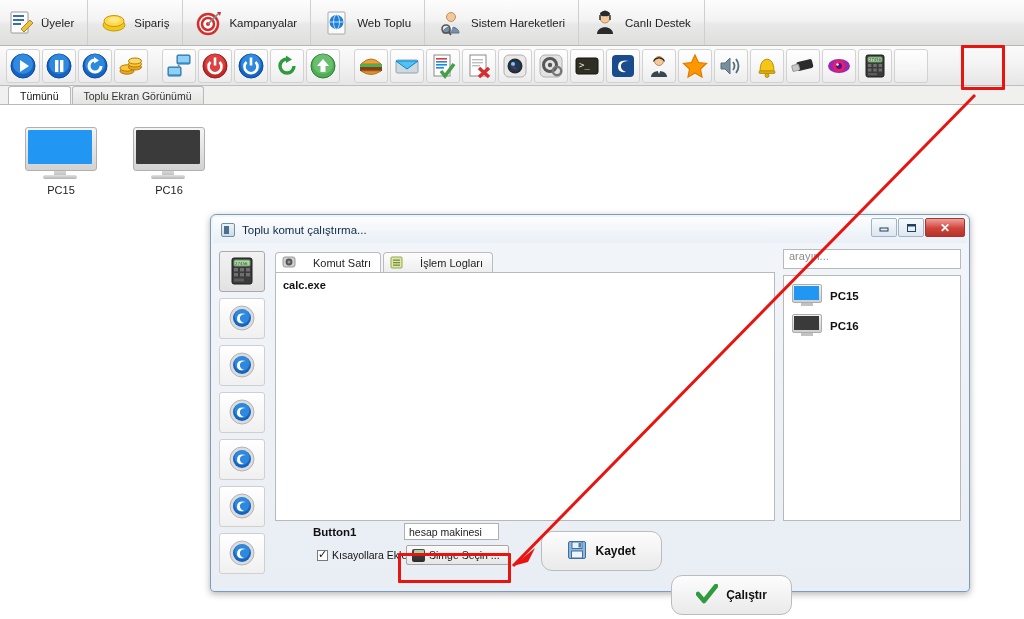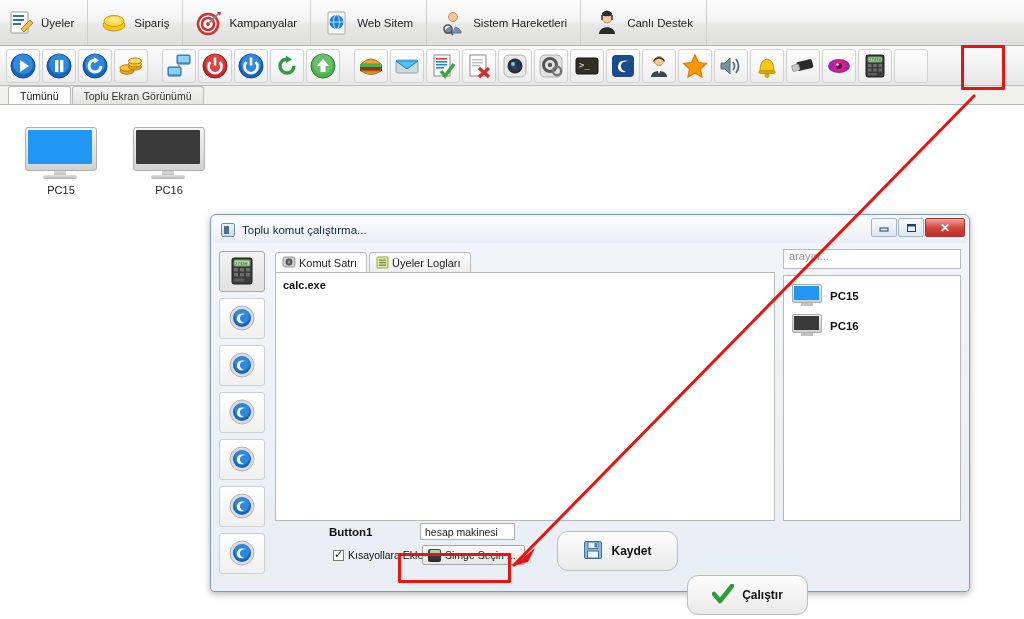--- a/index.html
+++ b/index.html
@@ -154,21 +154,21 @@
     border-color: #a9a9a9;
   }
 
   
   .center {
     position: absolute; left: 56px; top: 6px; right: 186px; bottom: 62px;
   }
   .tabrow { display: flex; align-items: flex-end; height: 22px; }
   .dtab {
     height: 21px; padding: 0 9px 0 6px;
-    display: flex; align-items: center; gap: 3px;
+    display: flex; align-items: center; gap: 17px;
     font-size: 11px; color: #1d1d1d;
     border: 1px solid #bcbcbc; border-bottom: none;
     border-radius: 4px 4px 0 0;
     background: linear-gradient(to bottom,#fdfdfd,#ededed);
     margin-right: 2px;
   }
   .dtab.active { background: #ffffff; }
   .cmd-area {
     position: absolute; left: 0; top: 21px; right: 0; bottom: 0;
     background: #ffffff; border: 1px solid #b9b9b9;
@@ -199,21 +199,21 @@
     border: 1px solid #adadad; border-radius: 2px;
   }
   .mini .ms { position: absolute; left: 2px; top: 2px; width: 25px; height: 14px; }
   .mini .mbase {
     position: absolute; left: 9px; top: 19px; width: 12px; height: 3px;
     background: #c2c2c2;
   }
   .pc-row .name { font-size: 11.5px; font-weight: bold; color: #111; }
 
   
-  .bottom { position: absolute; left: 56px; right: 0; bottom: 2px; height: 58px; }
+  .bottom { position: absolute; left: 40px; right: 0; bottom: 2px; height: 58px; }
   .btn1-label {
     position: absolute; left: 54px; top: 3px;
     font-size: 11.5px; font-weight: bold; color: #111;
   }
   .name-input {
     position: absolute; left: 145px; top: 0; width: 95px; height: 17px;
     border: 1px solid #b0b0b0; background: #fff;
     font-size: 10.5px; color: #222;
     display: flex; align-items: center; padding: 0 4px;
   }
@@ -309,21 +309,21 @@
 
     <div class="menu-item">
       <span class="mi-icon">
         <svg width="26" height="28" viewBox="0 0 26 28">
           <rect x="4" y="3" width="17" height="22" rx="1" fill="#fbfbfb" stroke="#a8a8a8"></rect>
           <circle cx="12.5" cy="13" r="7" fill="#1f7fd4"></circle>
           <ellipse cx="12.5" cy="13" rx="3" ry="7" fill="none" stroke="#bde0ff" stroke-width="1"></ellipse>
           <line x1="5.5" y1="13" x2="19.5" y2="13" stroke="#bde0ff" stroke-width="1"></line>
         </svg>
       </span>
-      <span class="menu-label">Web Sitem</span>
+      <span class="menu-label">Web Toplu</span>
     </div>
 
 
     <div class="menu-item">
       <span class="mi-icon">
         <svg width="26" height="28" viewBox="0 0 26 28">
           <circle cx="13" cy="8" r="4.5" fill="#f3c89b" stroke="#b98f5e"></circle>
           <path d="M5 24 C5 16 21 16 21 24 Z" fill="#7b8fa8" stroke="#56708d"></path>
           <path d="M11 17 L13 22 L15 17 Z" fill="#fff"></path>
           <circle cx="8" cy="20" r="4" fill="none" stroke="#555" stroke-width="1.6"></circle>
@@ -773,21 +773,21 @@
           </div>
           <div class="dtab">
             <span>
               <svg width="13" height="13" viewBox="0 0 13 13">
                 <rect x="1" y="1" width="11" height="11" rx="1" fill="#dbe8a8" stroke="#93a653"></rect>
                 <rect x="3" y="3.5" width="7" height="1.3" fill="#7a8c42"></rect>
                 <rect x="3" y="6" width="7" height="1.3" fill="#7a8c42"></rect>
                 <rect x="3" y="8.5" width="7" height="1.3" fill="#7a8c42"></rect>
               </svg>
             </span>
-            <span>Üyeler Logları</span>
+            <span>İşlem Logları</span>
           </div>
         </div>
         <div class="cmd-area">
           <div class="cmd-text">calc.exe</div>
         </div>
       </div>
 
       <div class="right-panel">
         <div class="search-box">
           <span>arayın...</span>

